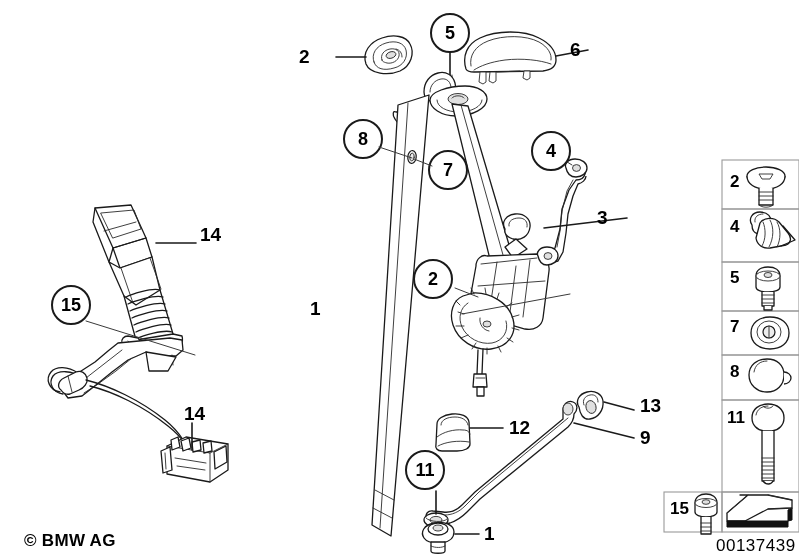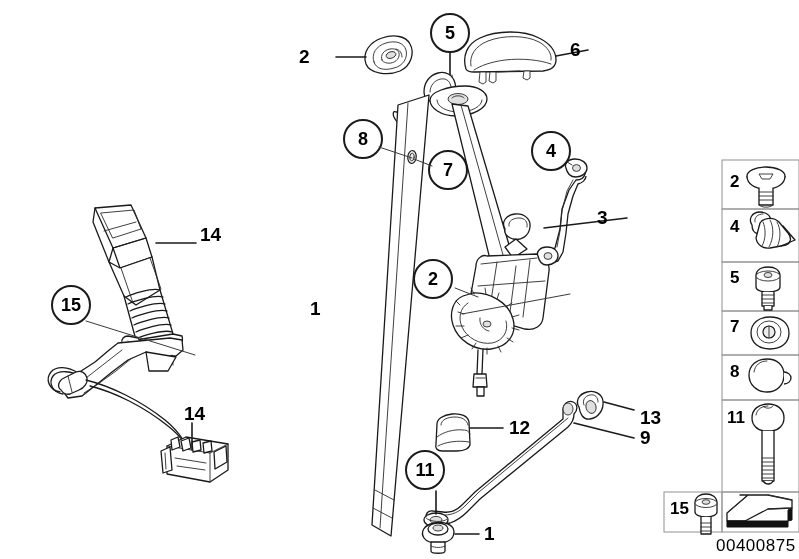--- a/index.html
+++ b/index.html
@@ -442,35 +442,36 @@
 
   </svg>
 
   <div class="lbl" style="left:299px; top:47px;">2</div>
   <div class="lbl" style="left:570px; top:40px;">6</div>
   <div class="lbl" style="left:597px; top:208px;">3</div>
   <div class="lbl" style="left:200px; top:225px;">14</div>
   <div class="lbl" style="left:310px; top:299px;">1</div>
   <div class="lbl" style="left:184px; top:404px;">14</div>
   <div class="lbl" style="left:509px; top:418px;text-align:center;">12</div>
-  <div class="lbl" style="left:640px; top:408px;">13</div>
+  <div class="lbl" style="left:640px; top:396px;">13</div>
   <div class="lbl" style="left:640px; top:428px;">9</div>
   <div class="lbl" style="left:484px; top:524px;">1</div>
 
   <div class="clbl" style="left:431px; top:14px;">5</div>
   <div class="clbl" style="left:344px; top:120px;">8</div>
   <div class="clbl" style="left:429px; top:151px;">7</div>
   <div class="clbl" style="left:532px; top:132px;">4</div>
   <div class="clbl" style="left:414px; top:260px;">2</div>
   <div class="clbl" style="left:52px;  top:286px;">15</div>
   <div class="clbl" style="left:406px; top:451px;">11</div>
 
   <div class="tbl-num" style="left:730px; top:172px;">2</div>
   <div class="tbl-num" style="left:730px; top:217px;">4</div>
   <div class="tbl-num" style="left:730px; top:268px;">5</div>
   <div class="tbl-num" style="left:730px; top:317px;">7</div>
   <div class="tbl-num" style="left:730px; top:362px;">8</div>
   <div class="tbl-num" style="left:727px; top:408px;">11</div>
   <div class="tbl-num" style="left:670px; top:499px;">15</div>
 
-  <div id="partnumber">00400875</div>
+  <div id="copyright">© BMW AG</div>
+  <div id="partnumber">00137439</div>
 
 </div>
 
 </body></html>

